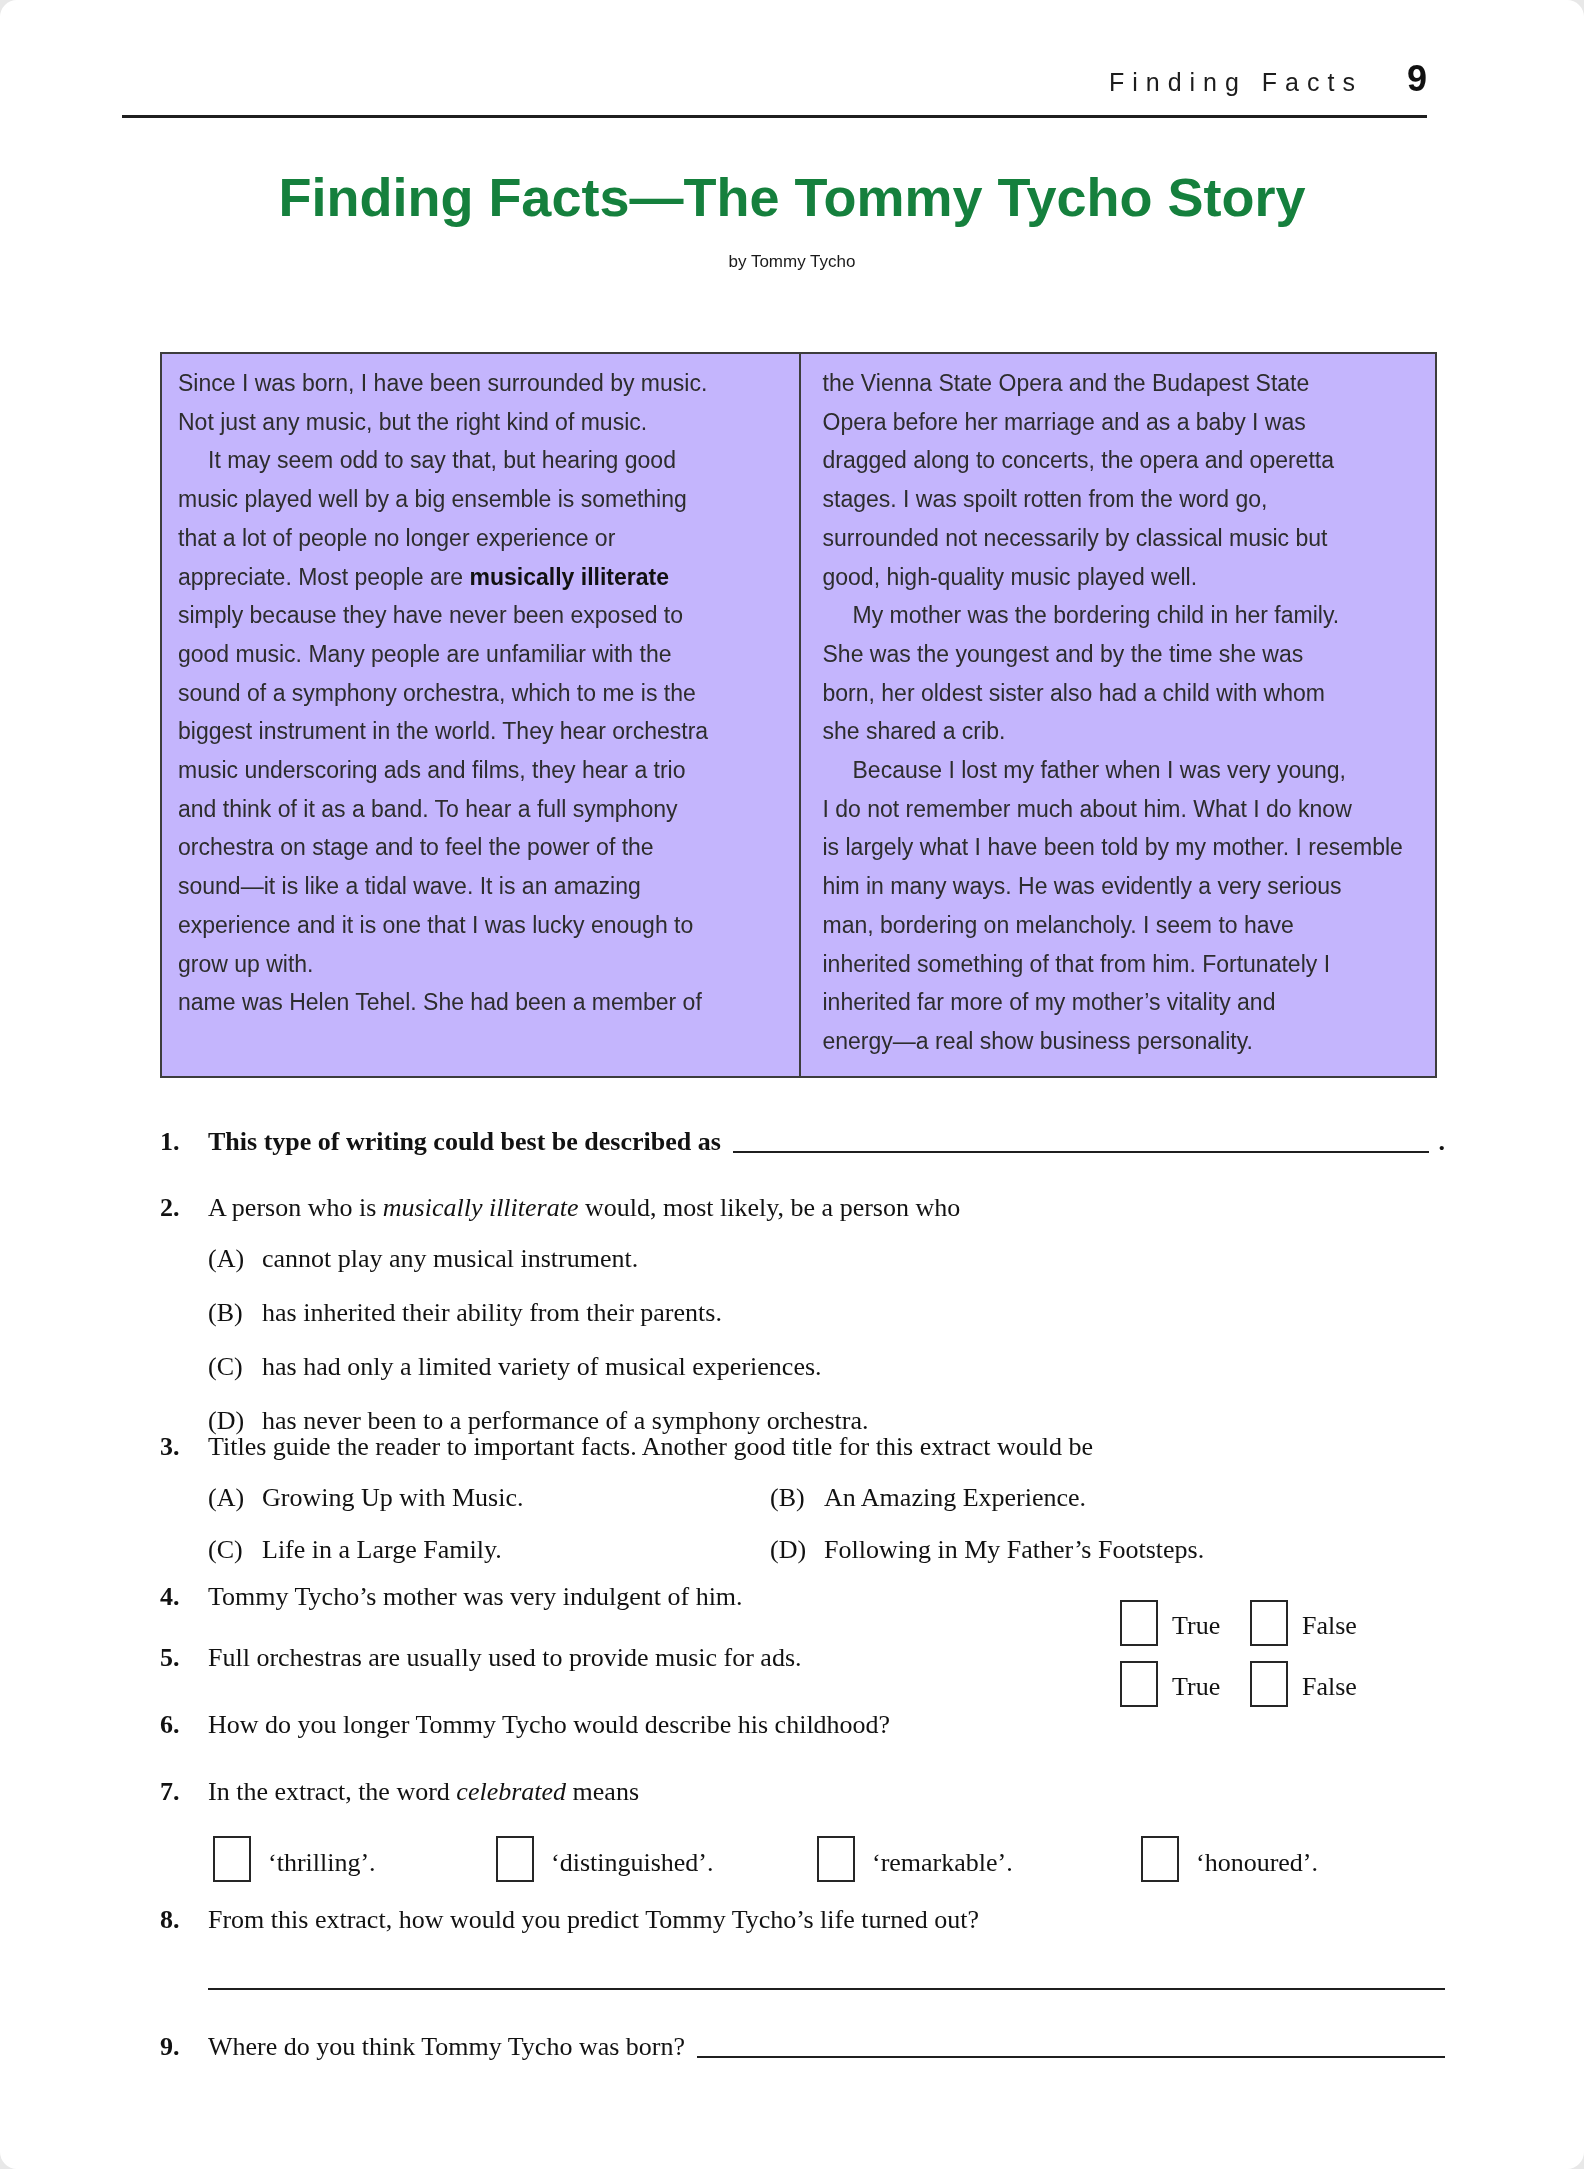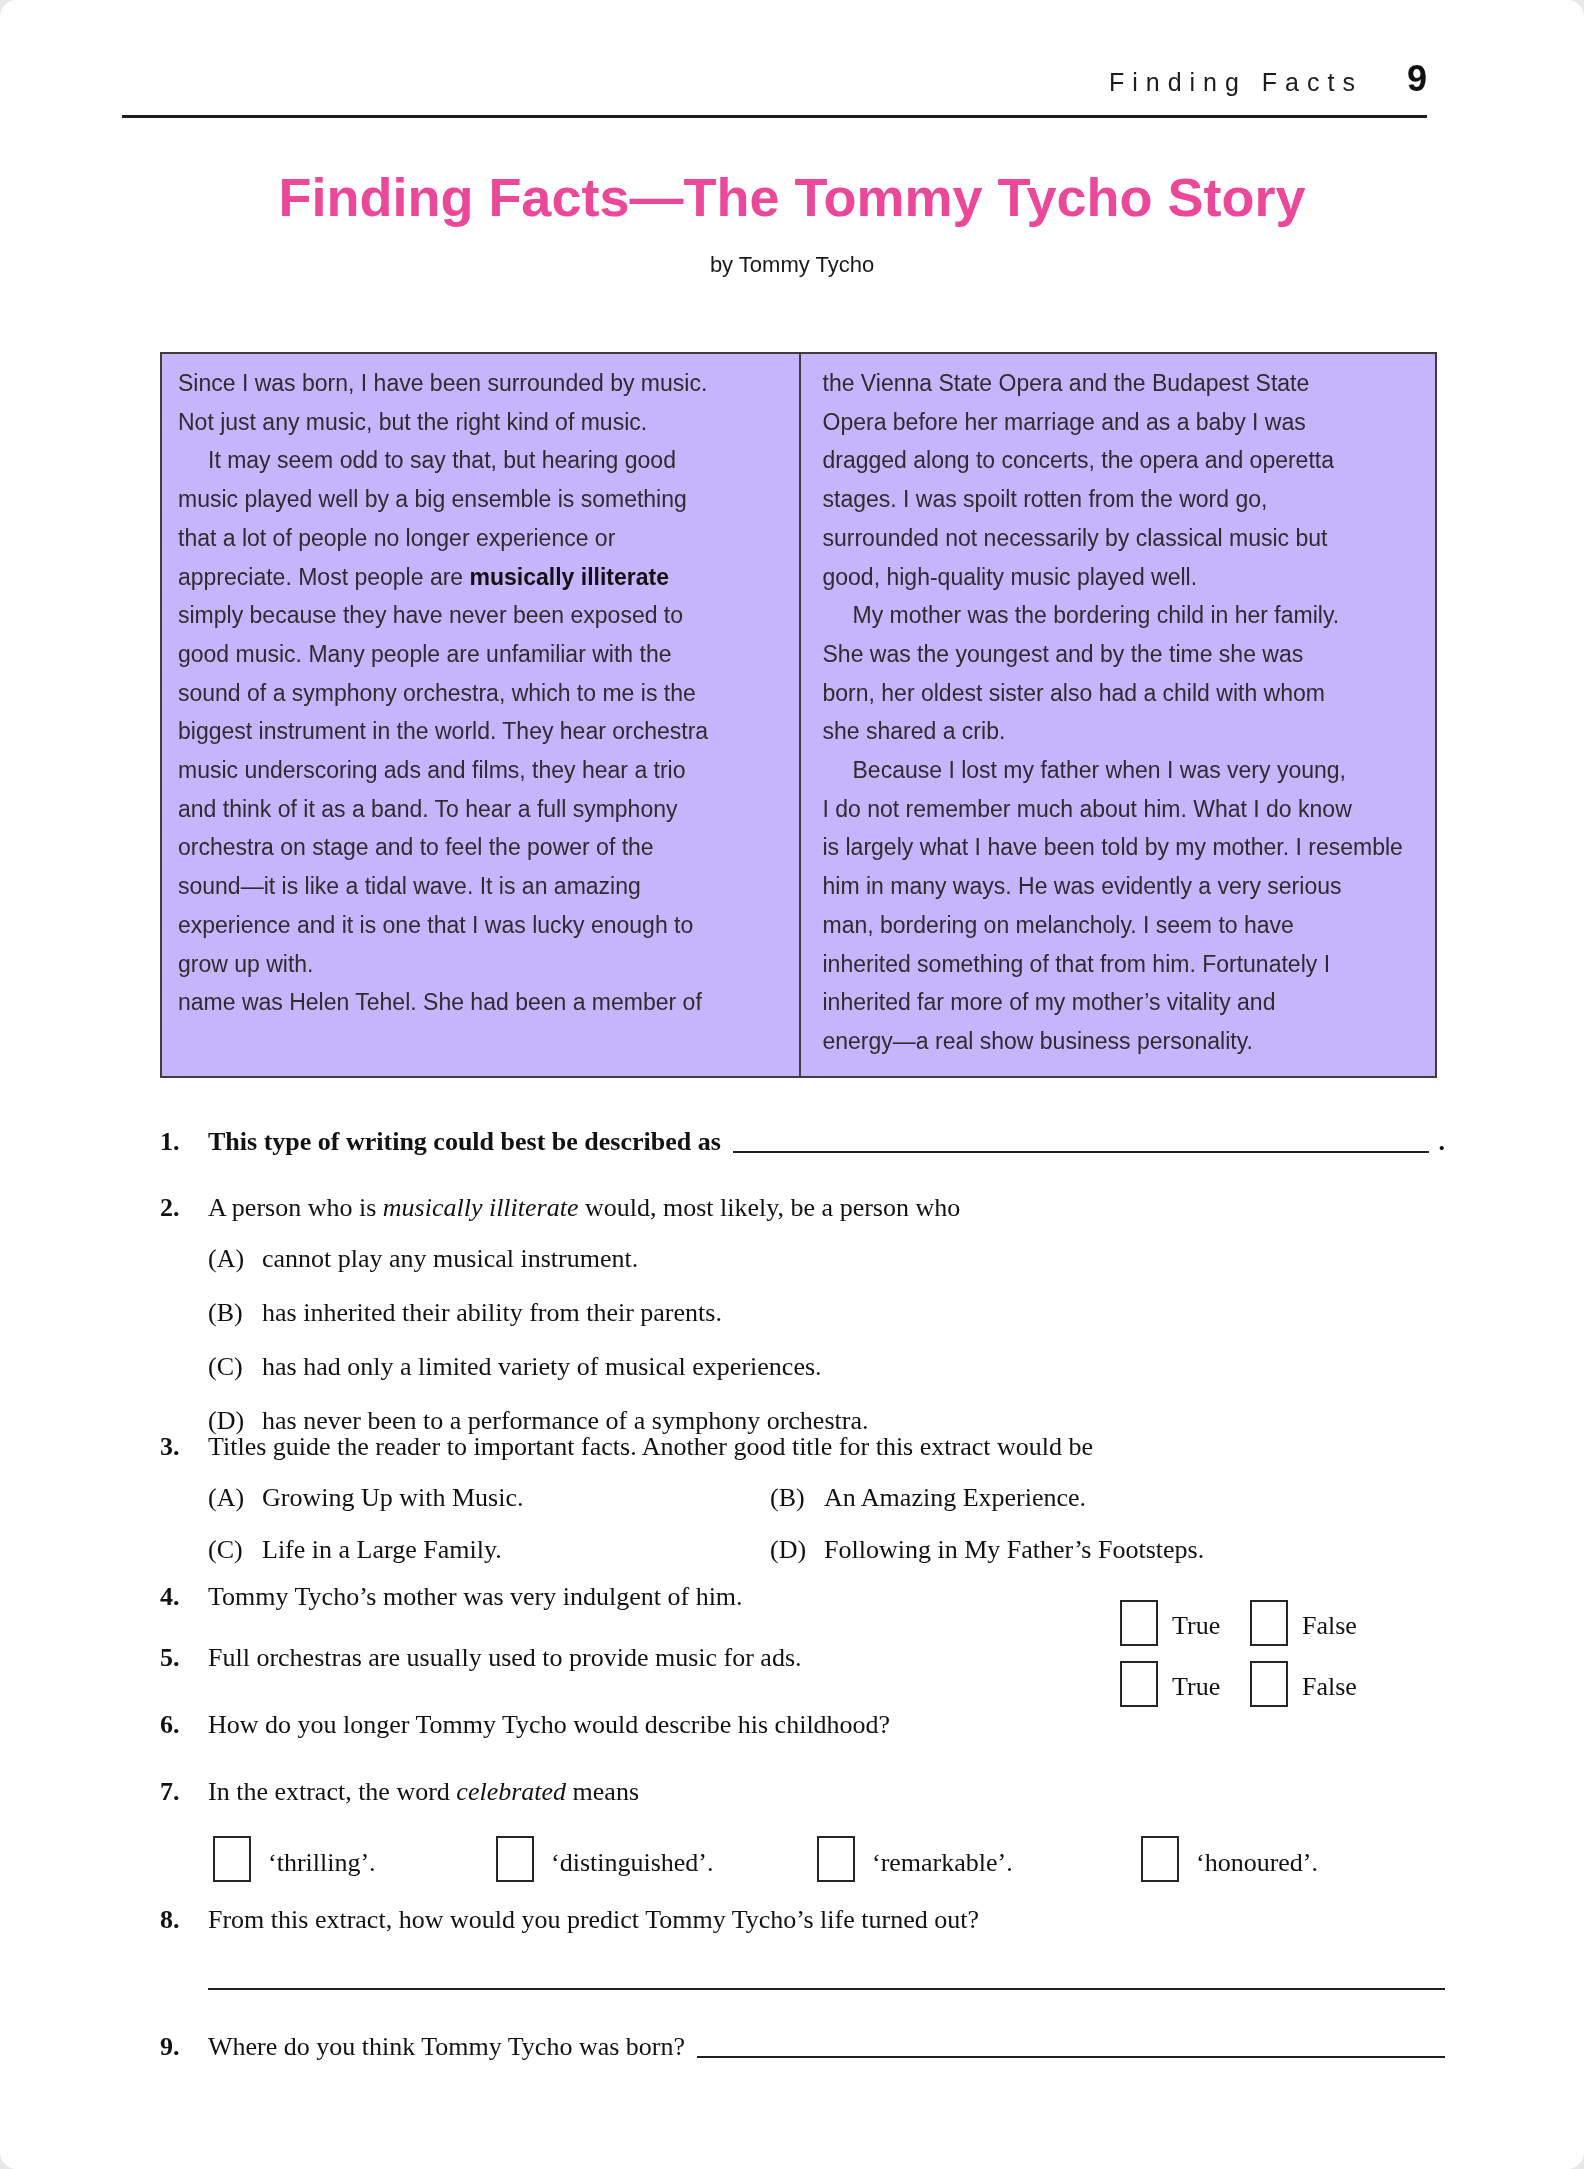--- a/index.html
+++ b/index.html
@@ -7,23 +7,23 @@
         font-family:"Liberation Serif",serif;color:#161616;border-radius:17px;}
 
   
   .header{position:absolute;left:122px;top:58px;width:1305px;height:57px;
           border-bottom:3px solid #1f1f1f;display:flex;align-items:baseline;justify-content:flex-end;}
   .header-section{font-family:"Liberation Sans",sans-serif;font-size:25px;letter-spacing:8px;color:#1d1d1d;}
   .header-pagenum{font-family:"Liberation Sans",sans-serif;font-weight:700;font-size:36px;margin-left:44px;color:#111;}
 
   
   .title{position:absolute;top:166px;left:0;width:100%;text-align:center;
-         font-family:"Liberation Sans",sans-serif;font-weight:700;font-size:54px;letter-spacing:0px;color:#ec4899;}
+         font-family:"Liberation Sans",sans-serif;font-weight:700;font-size:54px;letter-spacing:0px;color:#15803d;}
   .byline{position:absolute;top:252px;left:0;width:100%;text-align:center;
-          font-family:"Liberation Sans",sans-serif;font-size:22px;color:#1a1a1a;}
+          font-family:"Liberation Sans",sans-serif;font-size:17px;color:#1a1a1a;}
 
   
   .extract-box{position:absolute;left:160px;top:352px;width:1277px;height:726px;box-sizing:border-box;
                border:2px solid #3d3d3d;display:flex;background:#c4b5fd;}
   .x-col{width:50%;box-sizing:border-box;padding:10px 18px 0 16px;}
   .x-col.right{border-left:2px solid #3d3d3d;padding-left:22px;}
   .x-line{font-family:"Liberation Sans",sans-serif;font-size:23px;line-height:38.7px;color:#2d2d2d;white-space:nowrap;}
   .x-line.ind{text-indent:30px;}
   .x-line .b{font-weight:700;color:#111;}
 

